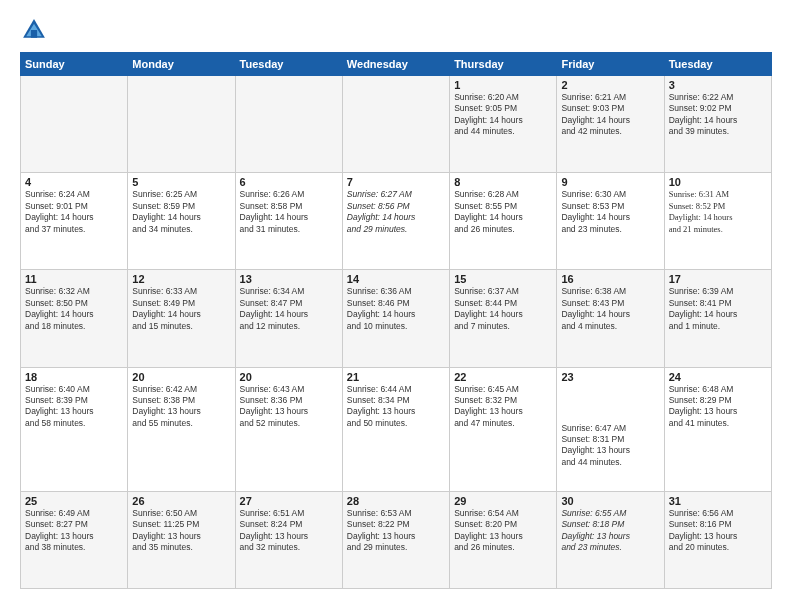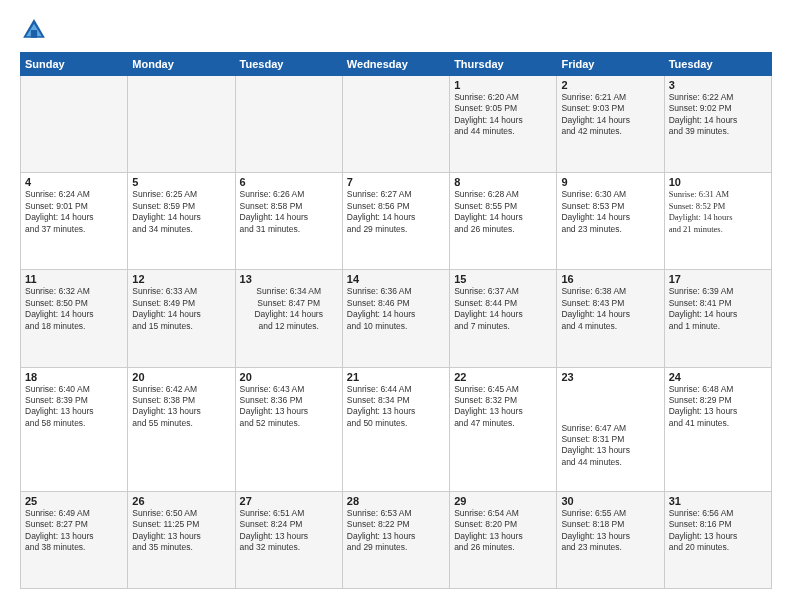--- a/index.html
+++ b/index.html
@@ -189,21 +189,21 @@
           </td>
           <td>
             <span class="day-number">6</span>
             <div class="day-info" style="white-space: pre-line;">Sunrise: 6:26 AM
 Sunset: 8:58 PM
 Daylight: 14 hours
 and 31 minutes.</div>
           </td>
           <td>
             <span class="day-number">7</span>
-            <div class="day-info" style="white-space: pre-line;">Sunrise: 6:27 AM
+            <div class="day-info" style="white-space: pre-line; font-style: italic;">Sunrise: 6:27 AM
 Sunset: 8:56 PM
 Daylight: 14 hours
 and 29 minutes.</div>
           </td>
           <td>
             <span class="day-number">8</span>
             <div class="day-info" style="white-space: pre-line;">Sunrise: 6:28 AM
 Sunset: 8:55 PM
 Daylight: 14 hours
 and 26 minutes.</div>
@@ -233,21 +233,21 @@
           </td>
           <td>
             <span class="day-number">12</span>
             <div class="day-info" style="white-space: pre-line;">Sunrise: 6:33 AM
 Sunset: 8:49 PM
 Daylight: 14 hours
 and 15 minutes.</div>
           </td>
           <td>
             <span class="day-number">13</span>
-            <div class="day-info" style="white-space: pre-line; text-align: center;">Sunrise: 6:34 AM
+            <div class="day-info" style="white-space: pre-line;">Sunrise: 6:34 AM
 Sunset: 8:47 PM
 Daylight: 14 hours
 and 12 minutes.</div>
           </td>
           <td>
             <span class="day-number">14</span>
             <div class="day-info" style="white-space: pre-line;">Sunrise: 6:36 AM
 Sunset: 8:46 PM
 Daylight: 14 hours
 and 10 minutes.</div>
@@ -356,21 +356,21 @@
           </td>
           <td>
             <span class="day-number">29</span>
             <div class="day-info" style="white-space: pre-line;">Sunrise: 6:54 AM
 Sunset: 8:20 PM
 Daylight: 13 hours
 and 26 minutes.</div>
           </td>
           <td>
             <span class="day-number">30</span>
-            <div class="day-info" style="white-space: pre-line;">Sunrise: 6:55 AM
+            <div class="day-info" style="white-space: pre-line; font-style: italic;">Sunrise: 6:55 AM
 Sunset: 8:18 PM
 Daylight: 13 hours
 and 23 minutes.</div>
           </td>
           <td>
             <span class="day-number">31</span>
             <div class="day-info" style="white-space: pre-line;">Sunrise: 6:56 AM
 Sunset: 8:16 PM
 Daylight: 13 hours
 and 20 minutes.</div>

